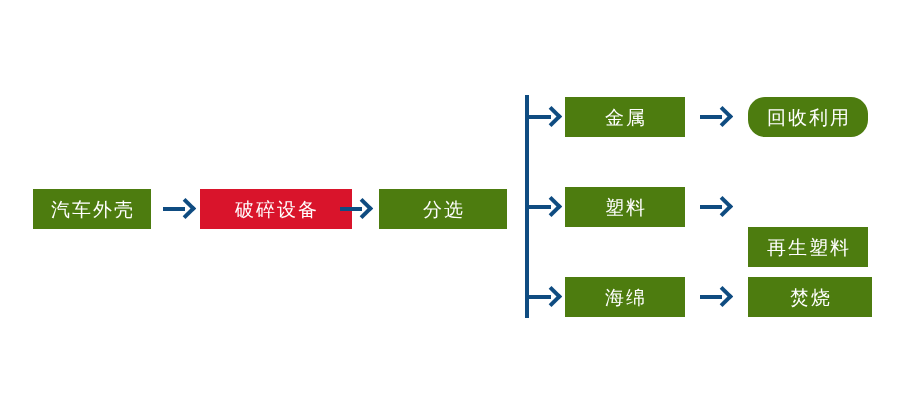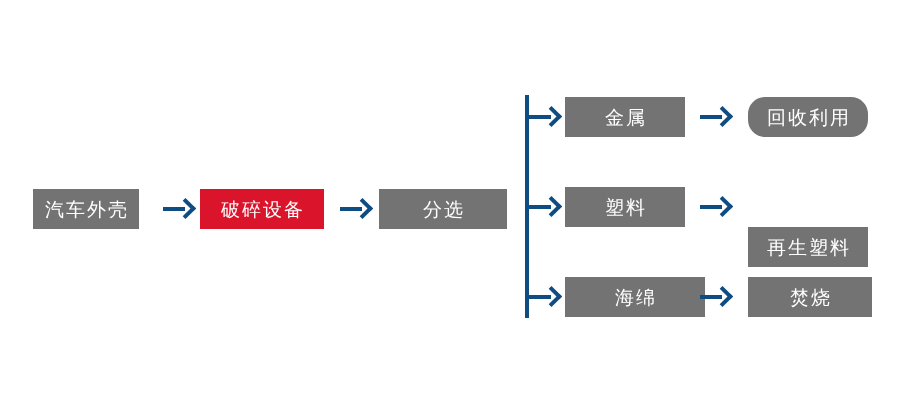--- a/index.html
+++ b/index.html
@@ -29,21 +29,21 @@
     align-items: center;
     justify-content: center;
     color: #ffffff;
     font-size: 19px;
     letter-spacing: 2px;
     line-height: 1;
     white-space: nowrap;
     box-sizing: border-box;
     padding-left: 2px;
   }
-  .node.blue { background: #737373; }
+  .node.blue { background: #4d7c0f; }
   .node.red  { background: #d9142b; }
 
   
   .arrow {
     position: absolute;
     height: 26px;
     width: 30px;
   }
   .arrow .shaft {
     position: absolute;
@@ -94,28 +94,28 @@
     border-top: 4px solid #0f4c81;
     border-right: 4px solid #0f4c81;
     transform: rotate(45deg);
   }
 </style>
 </head>
 <body>
 
 <div id="canvas">
 
-  <div class="node blue" style="left:33px; top:189px; width:106px;">汽车外壳</div>
+  <div class="node blue" style="left:33px; top:189px; width:118px;">汽车外壳</div>
 
   <div class="arrow" style="left:163px; top:196px;">
     <span class="shaft"></span>
     <span class="head"></span>
   </div>
 
-  <div class="node red" style="left:200px; top:189px; width:124px;">破碎设备</div>
+  <div class="node red" style="left:200px; top:189px; width:152px;">破碎设备</div>
 
   <div class="arrow" style="left:340px; top:196px;">
     <span class="shaft"></span>
     <span class="head"></span>
   </div>
 
   <div class="node blue" style="left:379px; top:189px; width:128px;">分选</div>
 
   <div class="bus" style="left:525px; top:95px; height:223px;"></div>
 
@@ -145,21 +145,21 @@
     <span class="head"></span>
   </div>
 
   <div class="node blue" style="left:748px; top:187px; width:120px;margin-top:40px;">再生塑料</div>
 
   <div class="branch" style="left:525px; top:284px;">
     <span class="shaft"></span>
     <span class="head"></span>
   </div>
 
-  <div class="node blue" style="left:565px; top:277px; width:140px;">海绵</div>
+  <div class="node blue" style="left:565px; top:277px; width:120px;">海绵</div>
 
   <div class="arrow" style="left:700px; top:284px;">
     <span class="shaft"></span>
     <span class="head"></span>
   </div>
 
   <div class="node blue" style="left:748px; top:277px; width:124px;">焚烧</div>
 
 </div>
 

